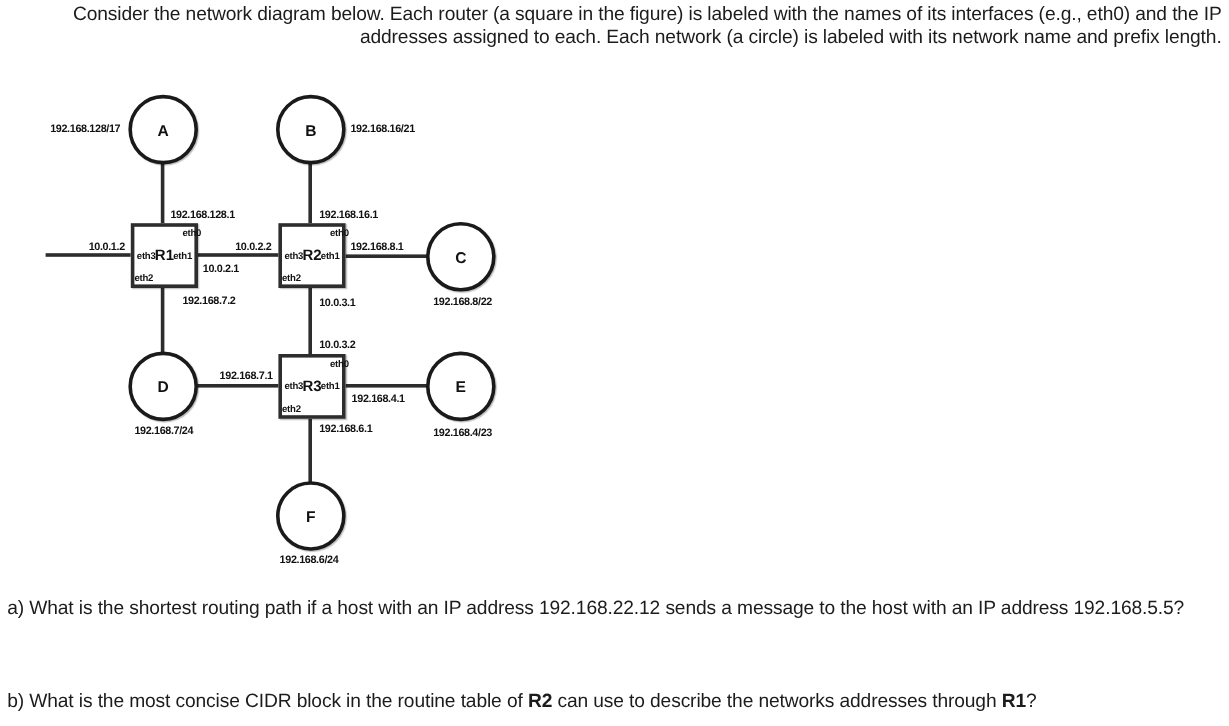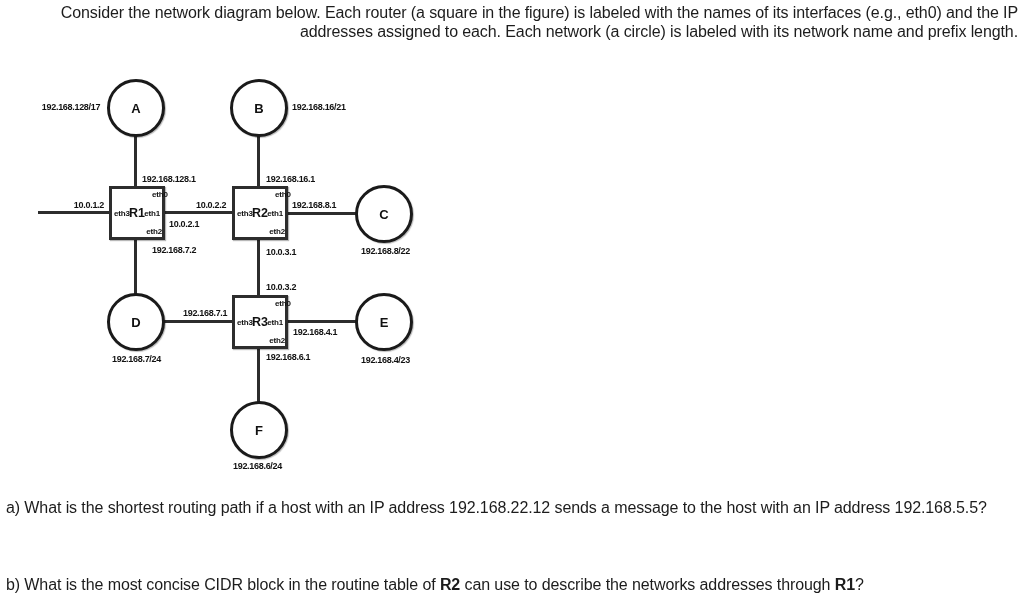--- a/index.html
+++ b/index.html
@@ -21,21 +21,21 @@
     background:#fff; display:flex; align-items:center; justify-content:center;
     box-shadow:1px 1px 1px rgba(0,0,0,0.28);
   }
   .nname { font-weight:bold; font-size:13px; color:#111; }
   .router {
     position:absolute; width:56px; height:54px; border:3px solid #2d2d2d; background:#fff;
     box-shadow:1px 1px 1px rgba(0,0,0,0.28);
   }
   .eth { position:absolute; font-size:8px; font-weight:bold; color:#111; letter-spacing:-0.2px; white-space:nowrap; }
   .e-top { top:1px; left:0; right:0; text-align:center;margin-left:40px; }
-  .e-bottom { bottom:1px; left:0; right:0; text-align:right; }
+  .e-bottom { bottom:1px; left:0; right:0; text-align:left; }
   .e-left { left:2px; top:50%; transform:translateY(-50%); }
   .e-right { right:2px; top:50%; transform:translateY(-50%); }
   .rname {
     position:absolute; left:50%; top:50%; transform:translate(-50%,-50%);
     font-weight:bold; font-size:12.5px; color:#111;
   }
   .lbl { position:absolute; font-size:9px; font-weight:bold; color:#111; letter-spacing:-0.3px; white-space:nowrap; }
 </style>
 </head>
 <body>

